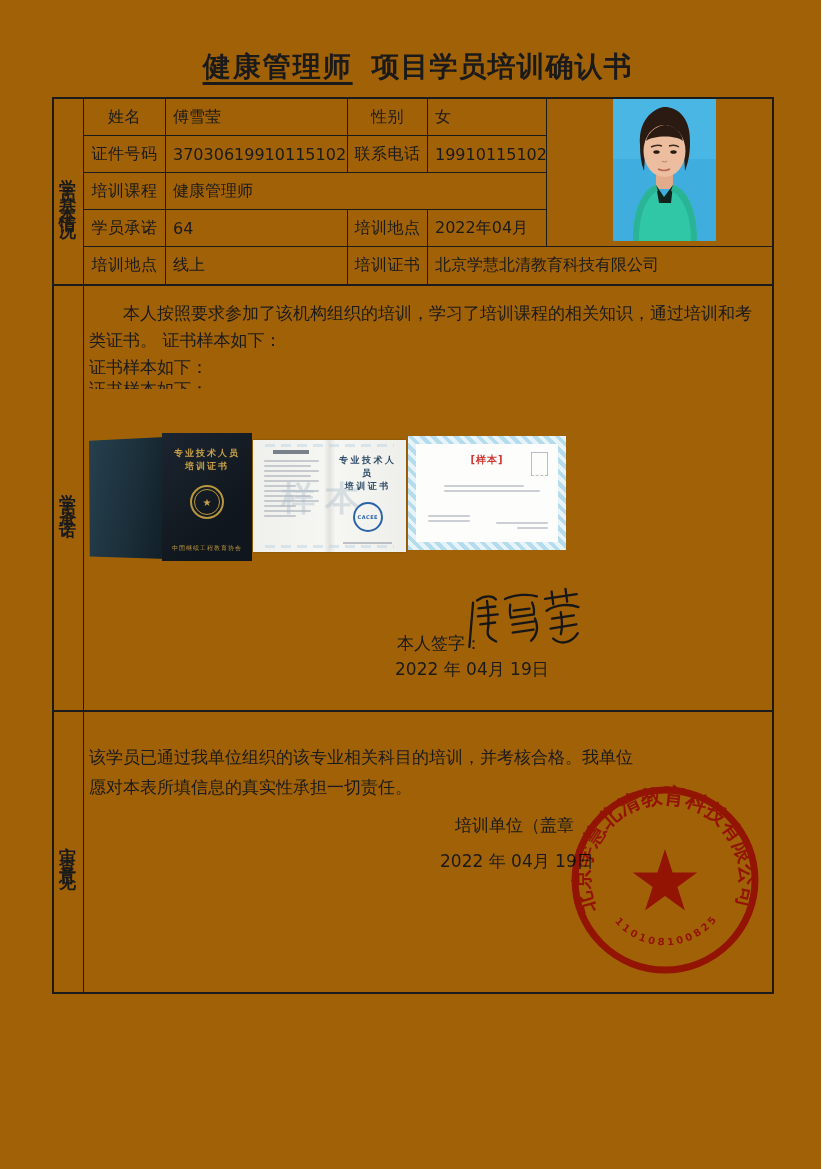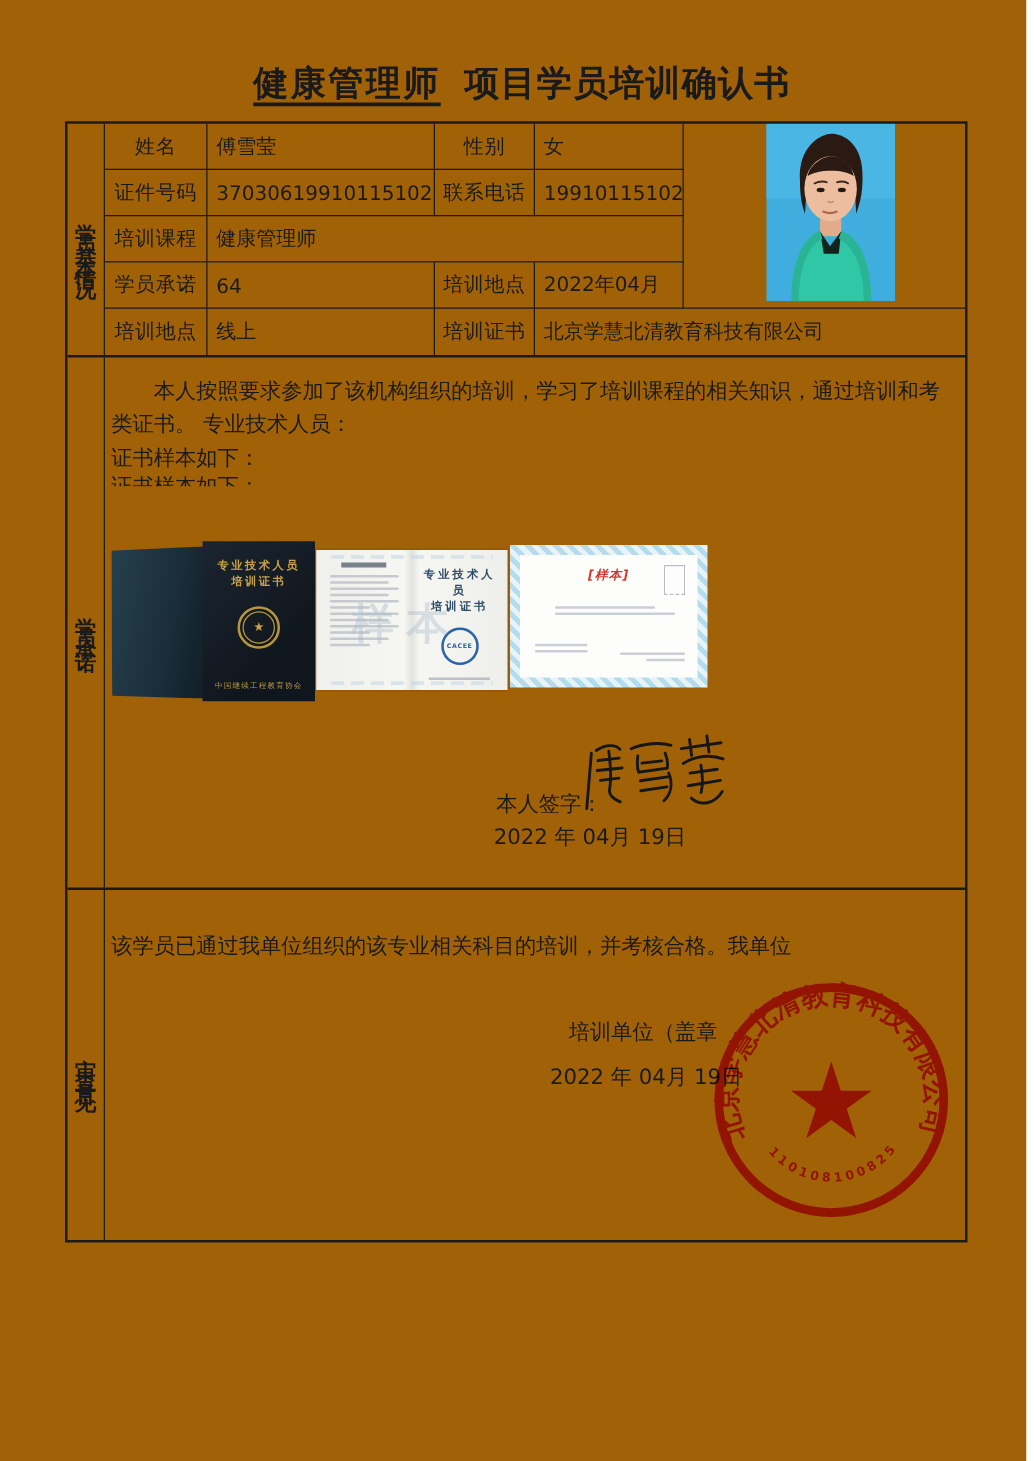--- a/index.html
+++ b/index.html
@@ -77,21 +77,21 @@
           display:flex;align-items:center;justify-content:center;box-sizing:border-box;}
   .c2seal span{color:#2b63a8;font-size:5px;font-weight:700;letter-spacing:.5px;}
   .c2foot{position:absolute;bottom:8px;left:18%;width:64%;height:2px;background:#8e96a4;opacity:.55;}
   .wmark{position:absolute;left:28px;top:36px;font-size:34px;letter-spacing:10px;color:#a9bcc9;
          opacity:.4;font-weight:700;pointer-events:none;}
   .squig{position:absolute;left:8%;width:84%;height:3px;opacity:.5;
          background:repeating-linear-gradient(90deg,#bcd4e2 0 10px,transparent 10px 16px);}
 
   .cert3{position:absolute;left:322px;top:4px;width:158px;height:114px;
          background:repeating-linear-gradient(45deg,#b4dcec 0 4px,#e6f3f9 4px 8px);}
-  .cert3 .inner3{position:absolute;inset:8px;background:#fdfdfc;font-style:italic;}
+  .cert3 .inner3{position:absolute;inset:8px;background:#fdfdfc;}
   .c3tag{color:#d0372e;font-size:10px;font-weight:700;text-align:center;margin-top:9px;letter-spacing:1px;}
   .c3photo{position:absolute;right:10px;top:8px;width:15px;height:22px;border:1px solid #b9bec6;
            border-bottom:1px dashed #b9bec6;}
   .c3block{position:absolute;left:26px;top:38px;width:100px;}
   .c3left{position:absolute;left:10px;top:68px;width:46px;}
   .c3br{position:absolute;right:8px;bottom:10px;width:56px;}
 
   .sig-label{position:absolute;left:313px;top:346px;font-size:17px;}
   .sig-svg{position:absolute;left:380px;top:300px;}
   .sig-date{position:absolute;left:311px;top:372px;font-size:17px;}
@@ -173,21 +173,21 @@
       </div>
     </div>
 
     <div class="sec sec2">
       <div class="label-col">
         <div class="v-label">学员承诺</div>
       </div>
       <div class="sec-content">
         <div class="para">
           <div><span class="ind"></span><span>本人按照要求参加了该机构组织的培训，学习了培训课程的相关知识，通过培训和考</span></div>
-          <div>类证书。 专业技术人员：</div>
+          <div>类证书。 证书样本如下：</div>
           <div>证书样本如下：</div>
           <div class="clip-line">证书样本如下：</div>
         </div>
 
         <div class="certs">
           <div class="cert1-back"></div>
           <div class="cert1-front">
             <div class="gold-t">
               <div>专业技术人员</div>
               <div>培训证书</div>
@@ -283,20 +283,21 @@
       </div>
     </div>
 
     <div class="sec sec3">
       <div class="label-col">
         <div class="v-label">审查意见</div>
       </div>
       <div class="sec-content">
         <div class="rev-para">
           <div><span class="ind"></span><span>该学员已通过我单位组织的该专业相关科目的培训，并考核合格。我单位</span></div>
+          <div>愿对本表所填信息的真实性承担一切责任。</div>
         </div>
         <div class="unit-line">培训单位（盖章</div>
         <div class="date-line">2022 年 04月 19日</div>
 
         <svg class="stamp" width="200" height="200" viewBox="0 0 200 200">
           <defs>
             <path id="arcTop" d="M 30.6,130 A 76,76 0 1 1 169.4,130" fill="none"></path>
             <path id="arcBot" d="M 45,135 A 65,65 0 0 0 155,135" fill="none"></path>
           </defs>
           <circle cx="100" cy="100" r="90" fill="none" stroke="#e8281e" stroke-width="7"></circle>

